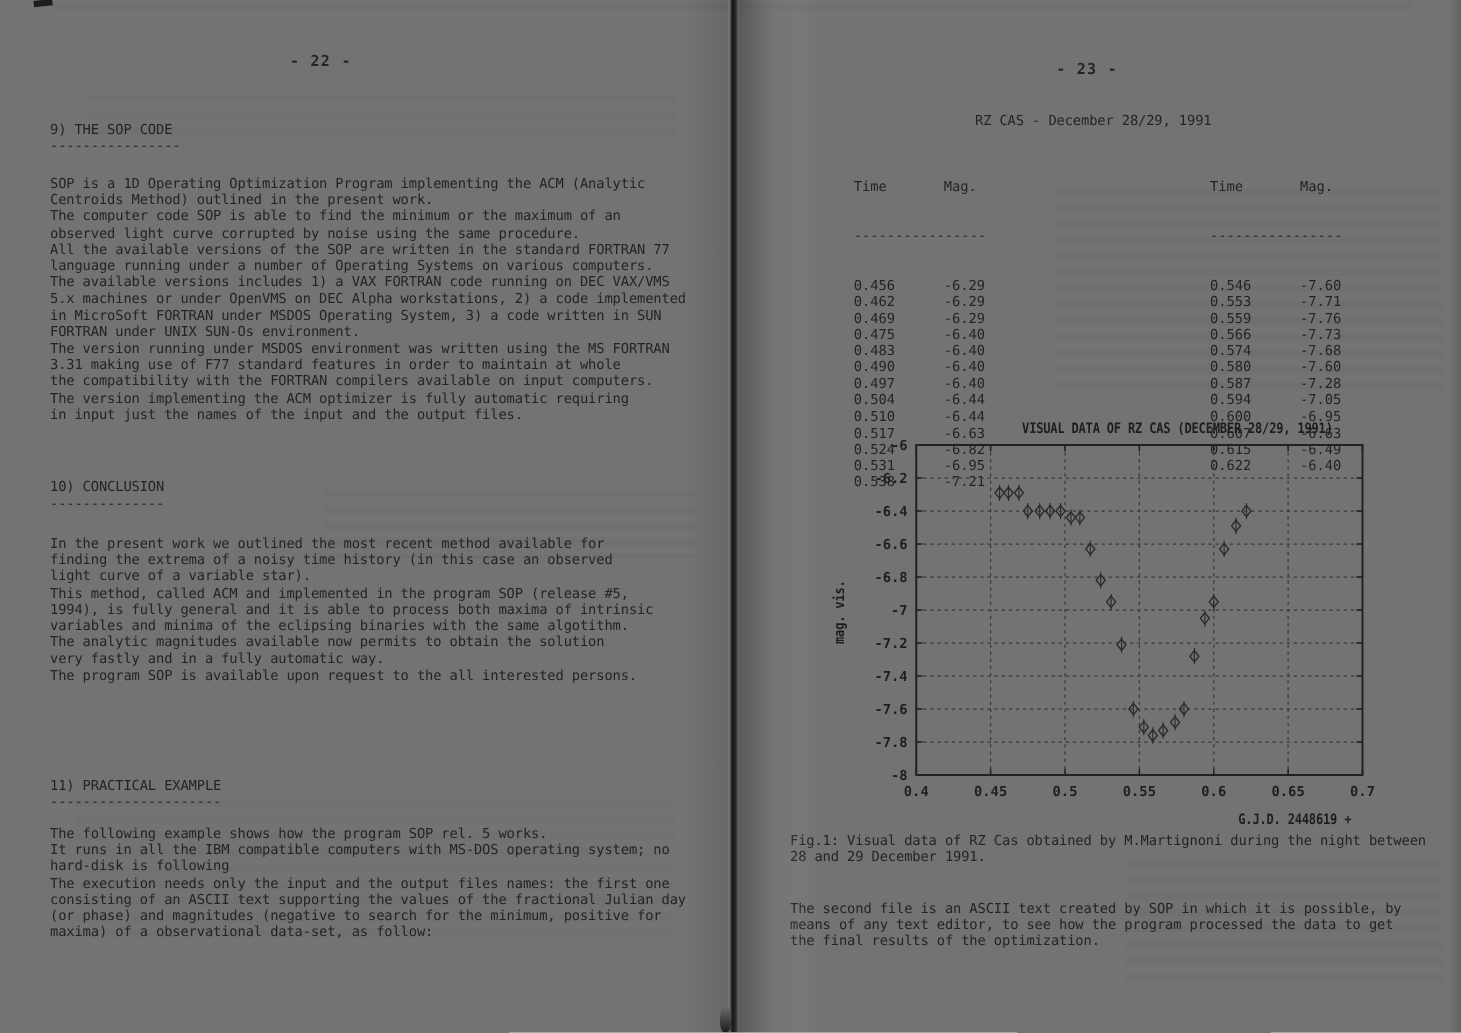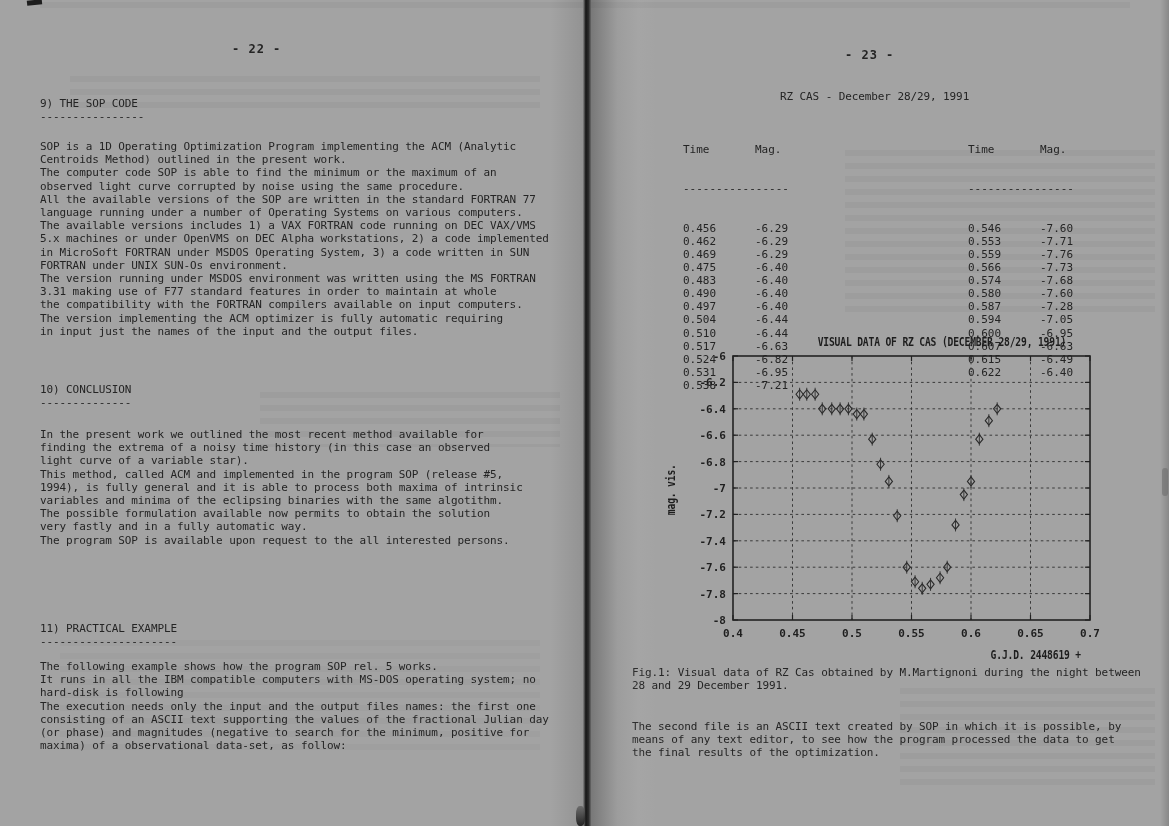--- a/index.html
+++ b/index.html
@@ -1,18 +1,18 @@
 <!DOCTYPE html>
 <html><head>
 <meta charset="utf-8">
 <style>
   * { margin:0; padding:0; box-sizing:border-box; }
   html,body { width:1169px; height:826px; }
   body { background:#ffffff; font-family:"DejaVu Sans Mono","Liberation Mono",monospace; color:#242424; }
-  #screen { position:relative; width:1169px; height:826px; overflow:hidden; background:#a3a3a3; }
+  #screen { position:relative; width:1169px; height:826px; overflow:hidden; background:#737373; }
 
   .abs { position:absolute; }
   .ln { white-space:pre; font-size:11px; line-height:13.2px; letter-spacing:-0.1px; }
   .pageno { font-size:12px; font-weight:bold; letter-spacing:1px; white-space:pre; }
 
   
   .tblhead .c0, .trow .c0 { display:inline-block; width:72px; }
   .tbl { font-size:11px; line-height:13.1px; white-space:pre; }
   .sep { font-size:11px; line-height:13.1px; white-space:pre; }
 
@@ -75,21 +75,21 @@
       <div class="ln">10) CONCLUSION</div>
       <div class="ln">--------------</div>
     </div>
     <div class="abs" style="left:40px;top:428px;">
         <div class="ln">In the present work we outlined the most recent method available for</div>
         <div class="ln">finding the extrema of a noisy time history (in this case an observed</div>
         <div class="ln">light curve of a variable star).</div>
         <div class="ln">This method, called ACM and implemented in the program SOP (release #5,</div>
         <div class="ln">1994), is fully general and it is able to process both maxima of intrinsic</div>
         <div class="ln">variables and minima of the eclipsing binaries with the same algotithm.</div>
-        <div class="ln">The possible formulation available now permits to obtain the solution</div>
+        <div class="ln">The analytic magnitudes available now permits to obtain the solution</div>
         <div class="ln">very fastly and in a fully automatic way.</div>
         <div class="ln">The program SOP is available upon request to the all interested persons.</div>
       </div>
 
     <div class="abs" style="left:40px;top:622px;">
       <div class="ln">11) PRACTICAL EXAMPLE</div>
       <div class="ln">---------------------</div>
     </div>
     <div class="abs" style="left:40px;top:660px;">
         <div class="ln">The following example shows how the program SOP rel. 5 works.</div>

